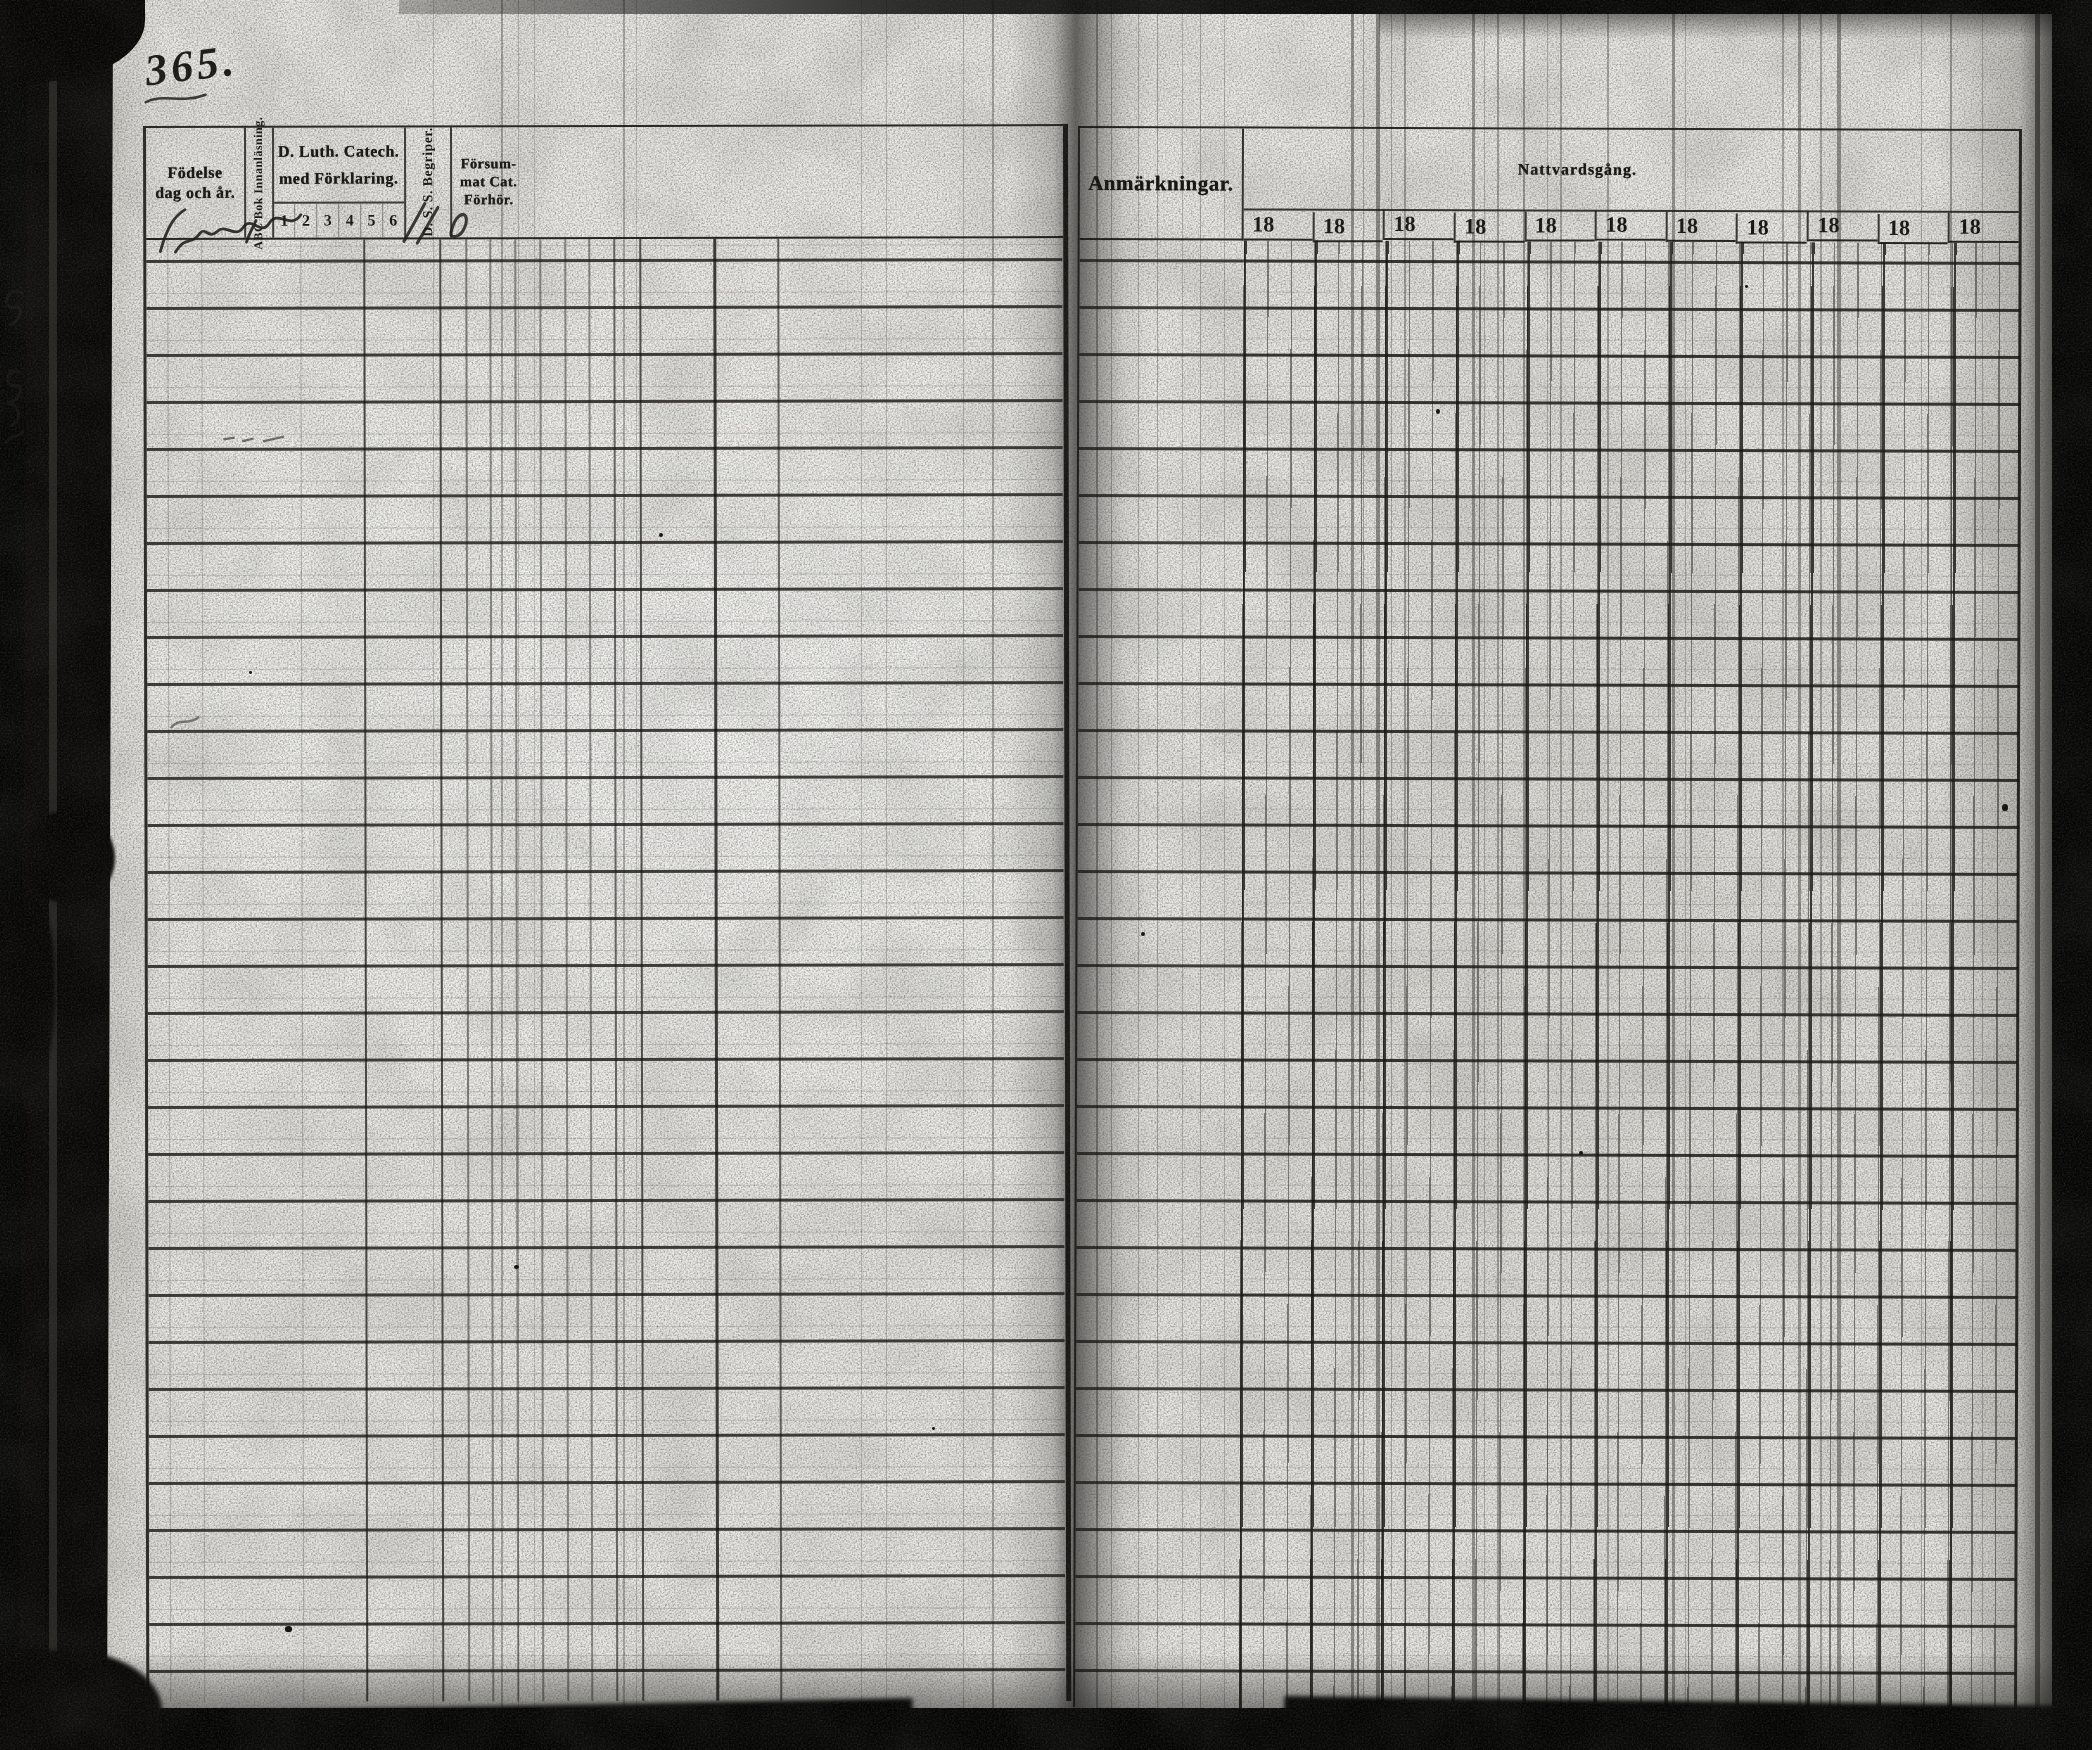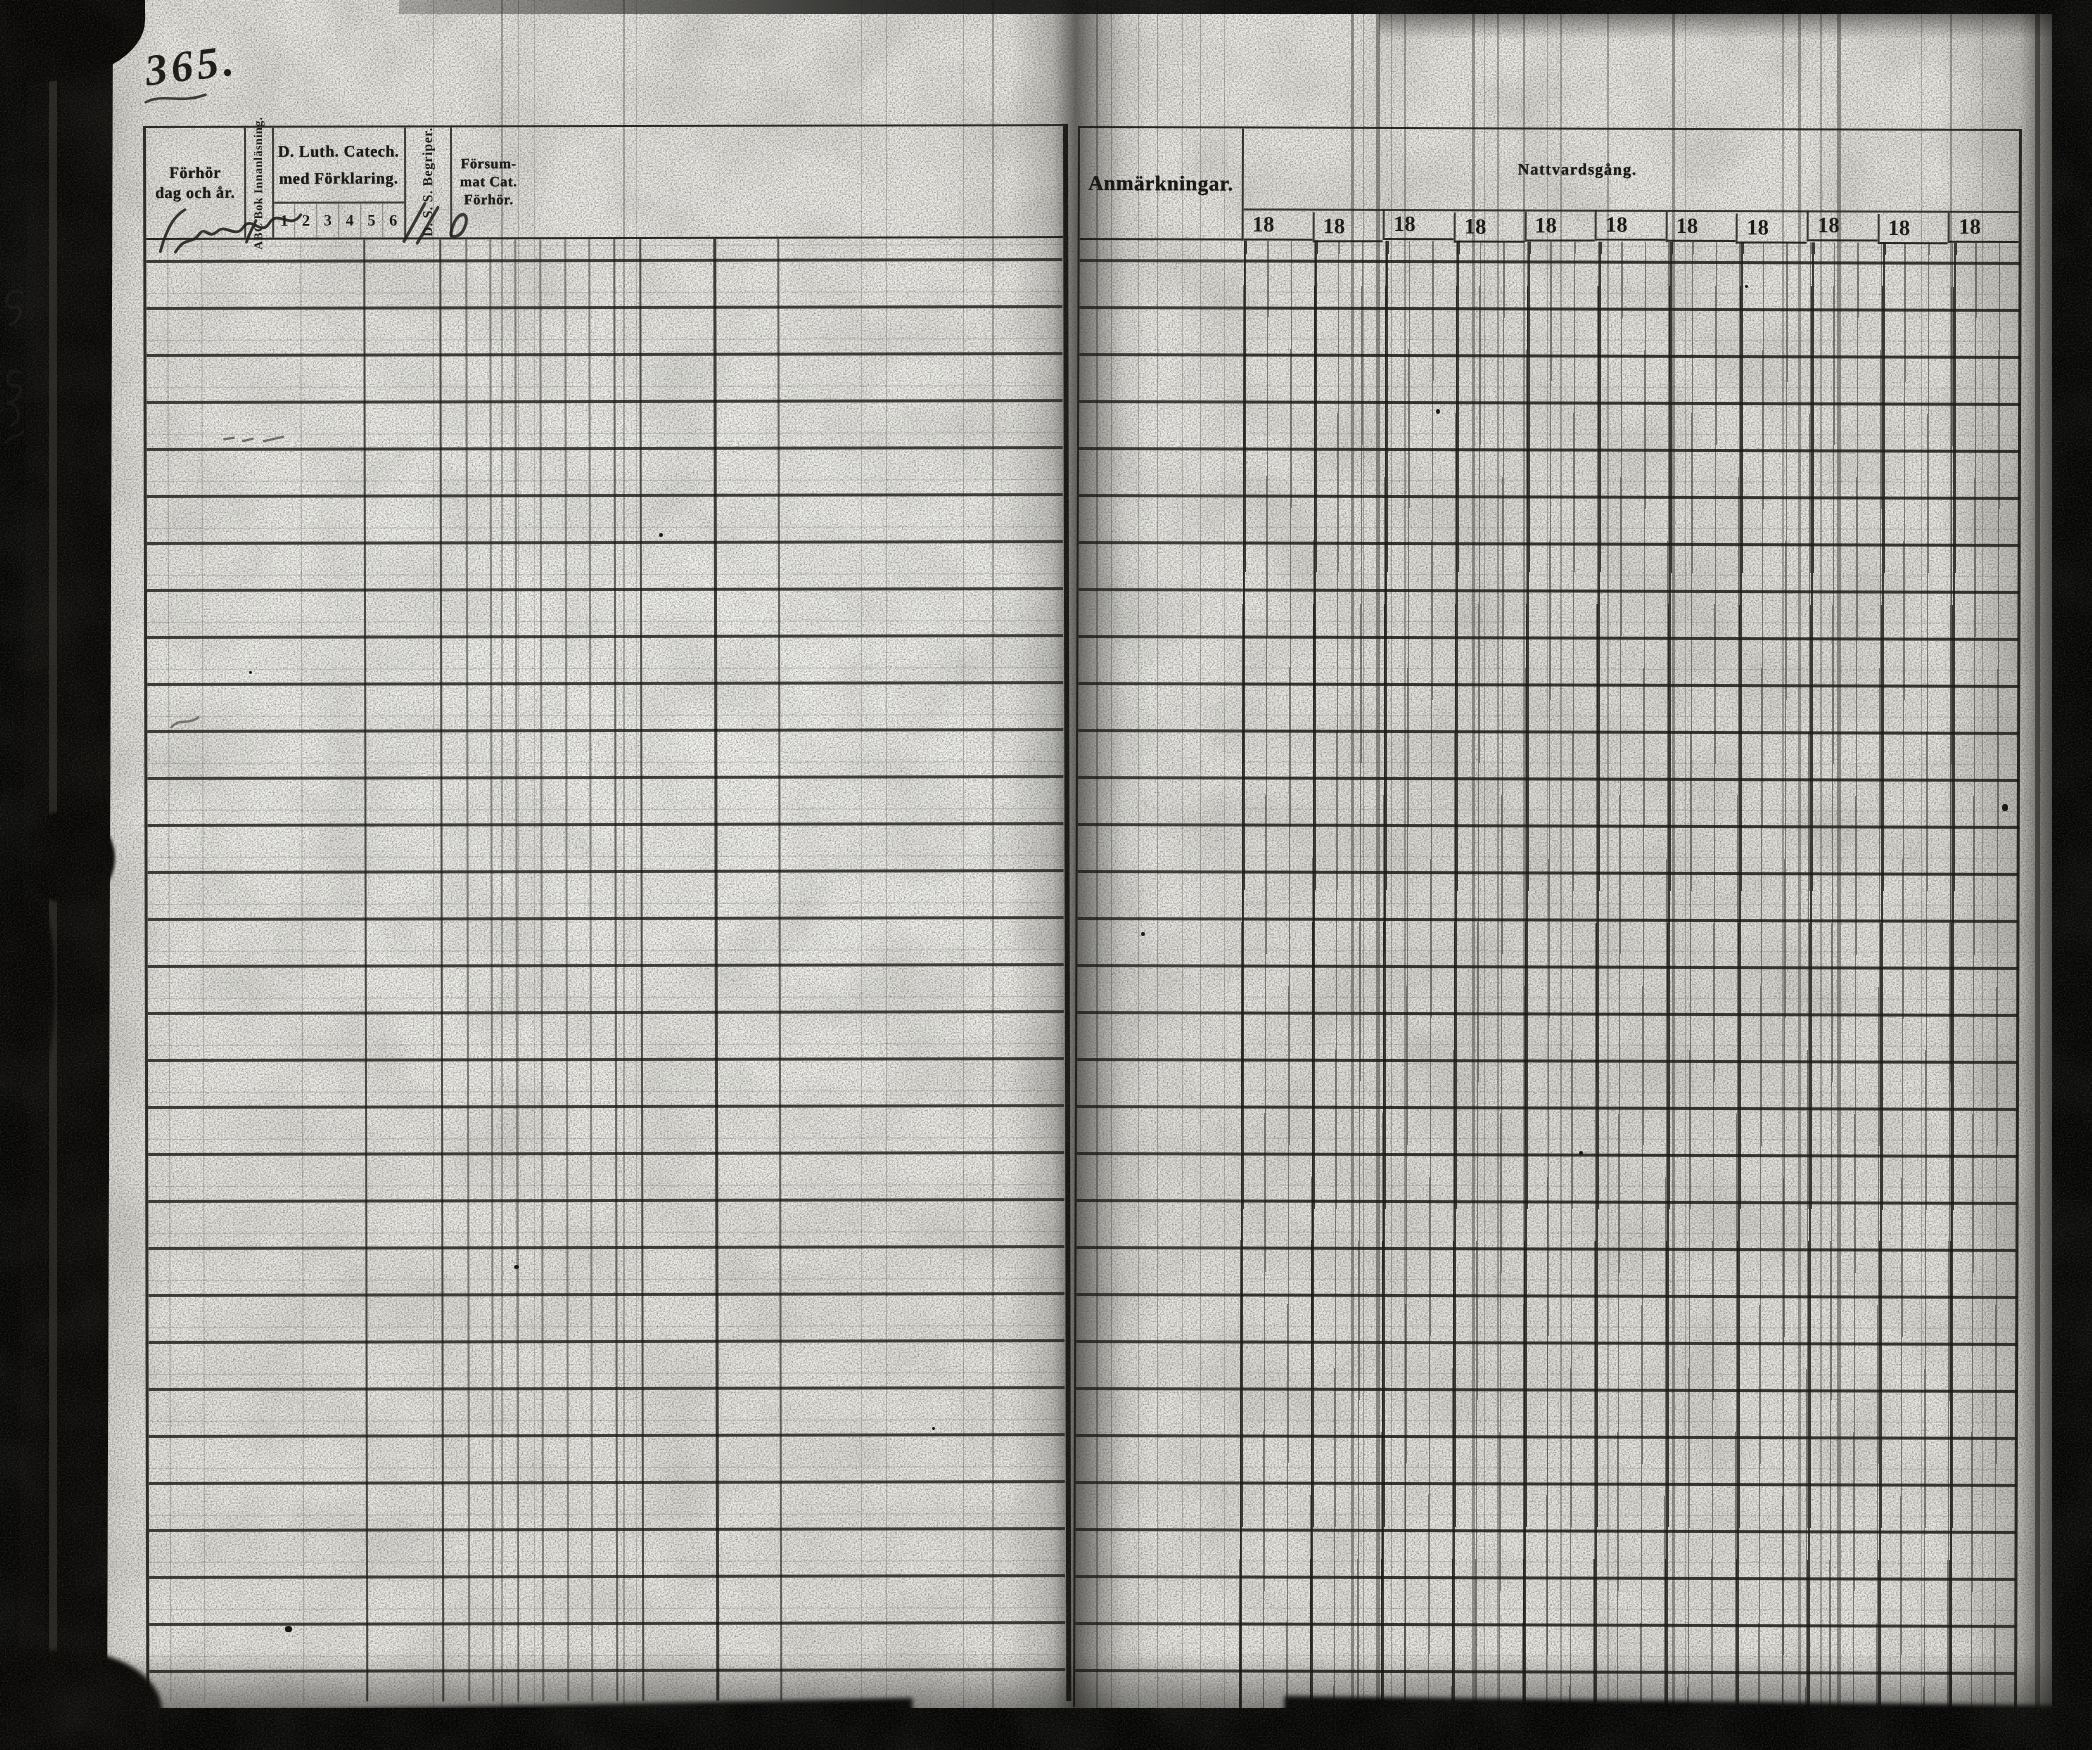--- a/index.html
+++ b/index.html
@@ -102,21 +102,21 @@
   <div class="abs gutter"></div>
 
   <div class="abs hw pageno">365.</div>
   <svg class="abs scrawl" style="left:143px;top:91px;" width="67" height="15" viewBox="0 0 70 16">
     <path d="M2 12 C 20 2, 40 14, 66 4" fill="none" stroke="#1c1a17" stroke-width="2.6" stroke-linecap="round" opacity=".85"></path>
   </svg>
 
   <div class="abs tbl tbl-left">
     <div class="hdr">
       <div class="hc" style="width:100px;">
-        <div class="hl small">Förhör</div>
+        <div class="hl small">Födelse</div>
         <div class="hl small">dag och år.</div>
       </div>
       <div class="hc" style="width:27.6px;">
         <div class="vtext">
           <span>ABC Bok</span>&nbsp;<span>Innanläsning.</span>
         </div>
       </div>
       <div class="hc" style="width:132px;padding:0;">
         <div class="cat-top">
           <div class="hl small">D. Luth. Catech.</div>

